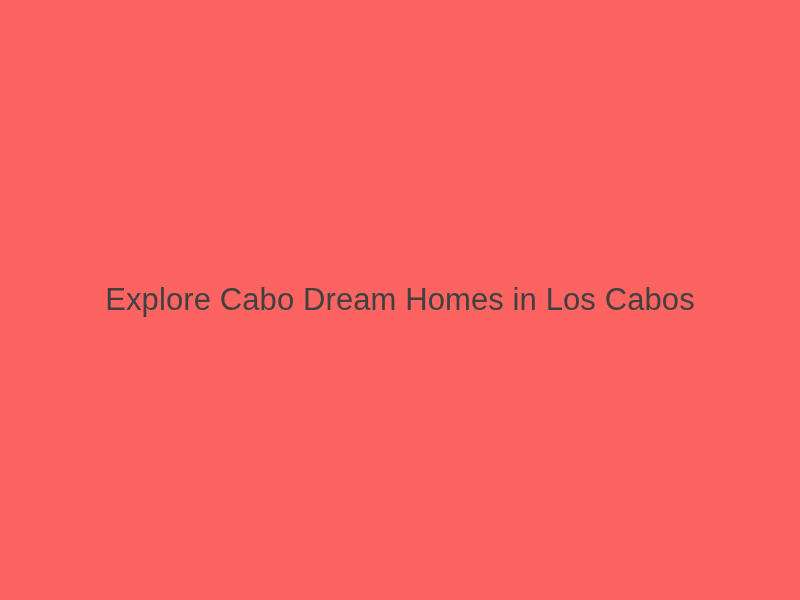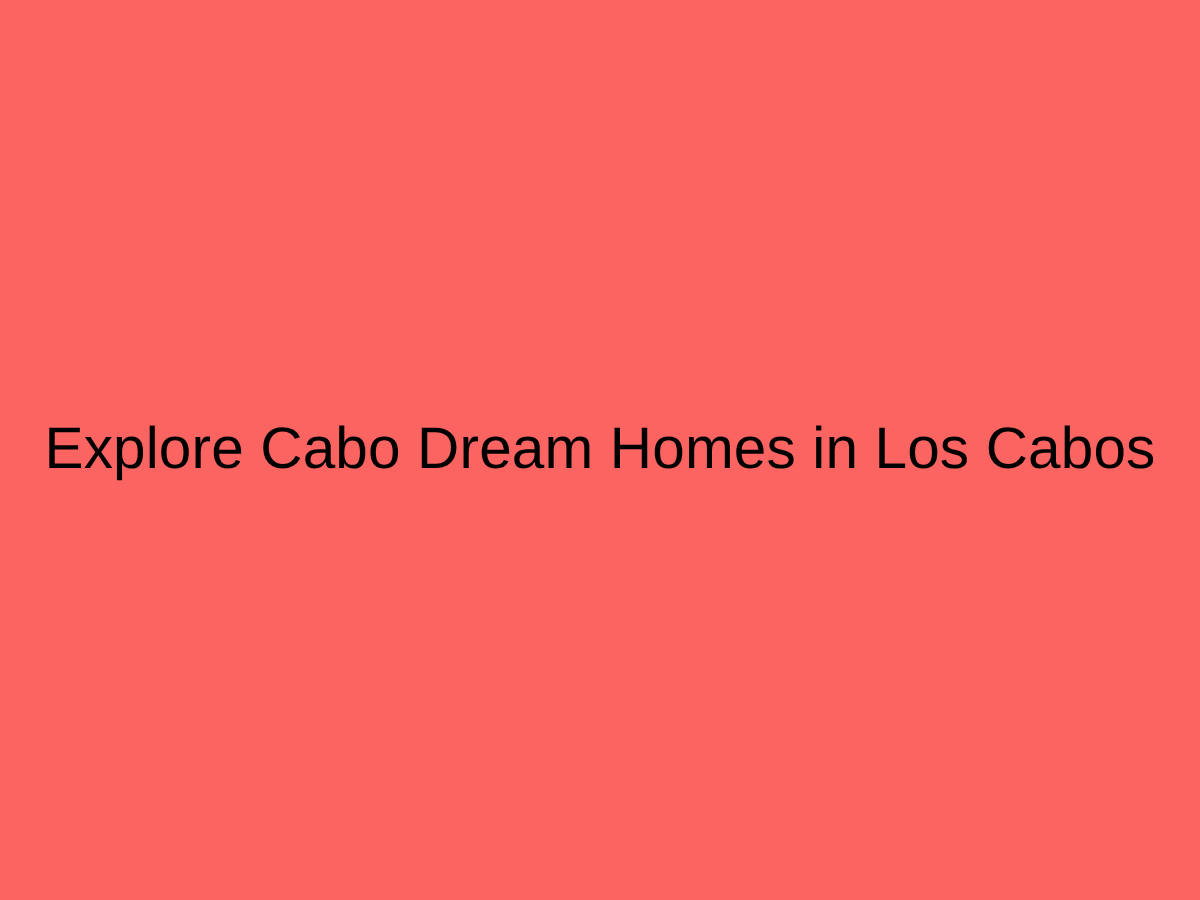--- a/index.html
+++ b/index.html
@@ -24,25 +24,25 @@
     display: flex;
     align-items: center;
     justify-content: center;
     background-color: #fc6462;
   }
 
   .hero-title {
     margin: 0;
     padding: 0 20px;
     font-family: "Liberation Sans", sans-serif;
-    font-size: 39px;
+    font-size: 31px;
     font-weight: 400;
     line-height: 1.2;
     letter-spacing: 0.1px;
-    color: #000000;
+    color: #404040;
     text-align: center;
     white-space: nowrap;
     -webkit-font-smoothing: antialiased;
   }
 </style>
 </head>
 <body>
 
 <div class="hero-banner">
   <h1 class="hero-title">Explore Cabo Dream Homes in Los Cabos</h1>

